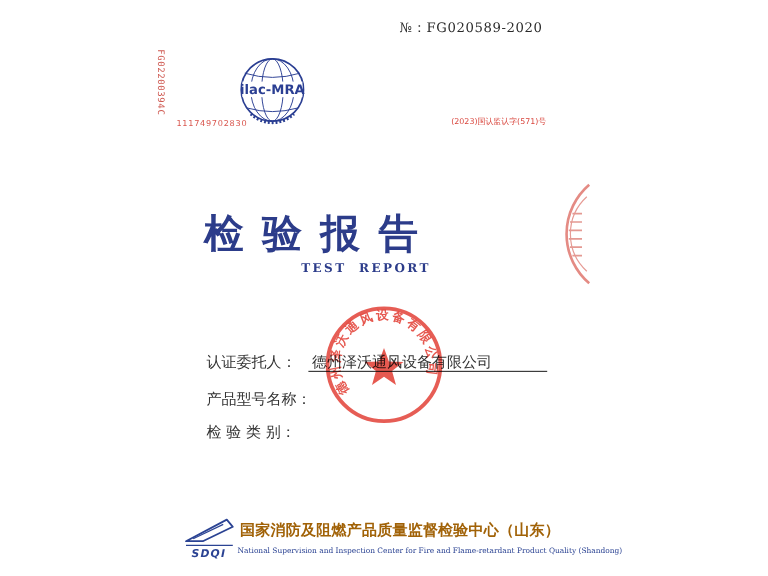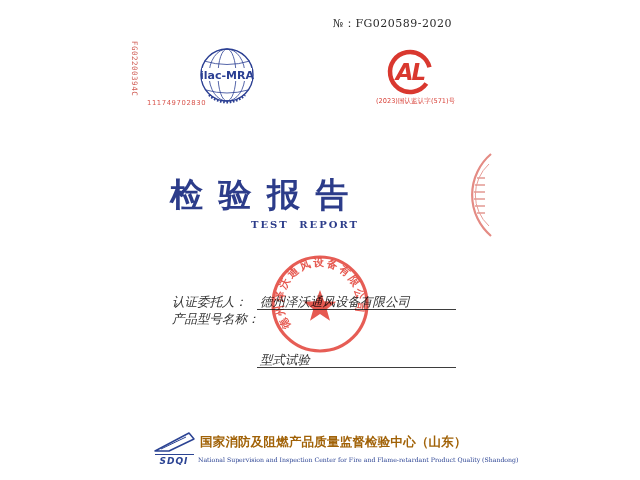--- a/index.html
+++ b/index.html
@@ -27,26 +27,26 @@
                font-family:"DejaVu Sans","Liberation Sans",sans-serif; }
 
   .title-cn { position:absolute; left:170px; top:173px; width:270px; text-align:left;
               font-size:33px; font-weight:bold; color:#2c3c8a; letter-spacing:2px;
               font-family:"DejaVu Sans","Liberation Sans",sans-serif; white-space:nowrap; }
   .title-en { position:absolute; left:170px; top:219px; width:270px; text-align:center;
               font-size:10px; font-weight:bold; color:#2c3c8a; letter-spacing:2px; word-spacing:5px; }
 
   .partial-seal { position:absolute; left:458px; top:152px; opacity:0.85; }
 
-  .field-row { position:absolute; left:0; width:640px; height:18px;font-style:italic; }
+  .field-row { position:absolute; left:0; width:640px; height:18px; }
   .field-row .flabel { position:absolute; left:172px; top:0; font-size:12.5px; color:#333; white-space:nowrap; }
   .field-row .fline  { position:absolute; left:257px; top:-3px; width:199px; height:19px;
                        border-bottom:1px solid #3d3d3d; padding-left:3px; }
   .field-row .fval   { font-size:12.5px; color:#333; white-space:nowrap; }
-  .row1 { top:294px; } .row2 { top:311px;text-align:center; } .row3 { top:352px; }
+  .row1 { top:294px; } .row2 { top:325px;text-align:center; } .row3 { top:352px; }
 
   .company-seal { position:absolute; left:268px; top:252px; mix-blend-mode:multiply; opacity:0.9; }
 
   .footer-org { position:absolute; left:153px; top:428px; width:420px; }
   .sdqi { position:absolute; left:0; top:0; }
   .org-cn { position:absolute; left:47px; top:6px; font-size:12.5px; font-weight:bold; color:#a16207;
             letter-spacing:0.2px; white-space:nowrap;
             font-family:"DejaVu Sans","Liberation Sans",sans-serif; }
   .org-en { position:absolute; left:45px; top:28px; font-size:6.2px; color:#2b4393; white-space:nowrap; }
 </style>
@@ -68,26 +68,20 @@
       <ellipse cx="27" cy="29" rx="18" ry="26" fill="none" stroke="#2b3f93" stroke-width="0.8"></ellipse>
       <path d="M 4 15 Q 27 22 50 15" fill="none" stroke="#2b3f93" stroke-width="0.8"></path>
       <path d="M 6 44 Q 27 50 48 44" fill="none" stroke="#2b3f93" stroke-width="0.8"></path>
       <path d="M 9 49 A 26 26 0 0 0 45 49" fill="none" stroke="#2b3f93" stroke-width="2.4" stroke-dasharray="1.6,1.6"></path>
       <rect x="2" y="22" width="50" height="13" fill="#ffffff"></rect>
       <text x="27" y="32.5" text-anchor="middle" font-size="11" font-weight="bold" fill="#2b3f93" font-family="DejaVu Sans, Liberation Sans, sans-serif">ilac-MRA</text>
     </svg>
   </div>
 
 
-  <div class="cal-wrap">
-    <svg width="48" height="48" viewBox="0 0 48 48">
-      <circle cx="24" cy="24" r="20" fill="none" stroke="#d9382f" stroke-width="4.5" stroke-dasharray="108 18" transform="rotate(35 24 24)"></circle>
-      <text x="24" y="32" text-anchor="middle" font-size="23" font-weight="bold" fill="#d9382f" font-family="DejaVu Sans, Liberation Sans, sans-serif" letter-spacing="-2" font-style="italic">AL</text>
-    </svg>
-  </div>
   <div class="cal-line">(2023)国认监认字(571)号</div>
 
   <div class="title-cn">检 验 报 告</div>
   <div class="title-en">TEST  REPORT</div>
 
   <div class="partial-seal">
     <svg width="36" height="86" viewBox="0 0 36 86">
       <path d="M 33 2 A 54 54 0 0 0 33 84" fill="none" stroke="#e0776f" stroke-width="2.2"></path>
       <path d="M 31 12 A 42 42 0 0 0 31 74" fill="none" stroke="#e28a83" stroke-width="1"></path>
       <g stroke="#e08880" stroke-width="1.4">
@@ -97,21 +91,21 @@
   </div>
 
   <div class="field-row row1">
     <span class="flabel">认证委托人：</span>
     <span class="fline"><span class="fval">德州泽沃通风设备有限公司</span></span>
   </div>
   <div class="field-row row2">
     <span class="flabel">产品型号名称：</span>
   </div>
   <div class="field-row row3">
-    <span class="fline"><span class="fval">型式试验</span></span>
+    <span class="flabel">检 验 类 别：</span>
   </div>
 
   <div class="company-seal">
     <svg width="104" height="104" viewBox="0 0 104 104">
       <defs>
         <path id="sealArc" d="M 23 74 A 37 37 0 1 1 81 74" fill="none"></path>
       </defs>
       <circle cx="52" cy="52" r="47" fill="none" stroke="#e23c32" stroke-width="3.2" opacity="0.92"></circle>
       <text font-size="10.5" font-weight="bold" fill="#e23c32" opacity="0.95" font-family="DejaVu Sans, Liberation Sans, sans-serif">
         <textPath href="#sealArc" startOffset="0" textLength="150" lengthAdjust="spacing">德州泽沃通风设备有限公司</textPath>

